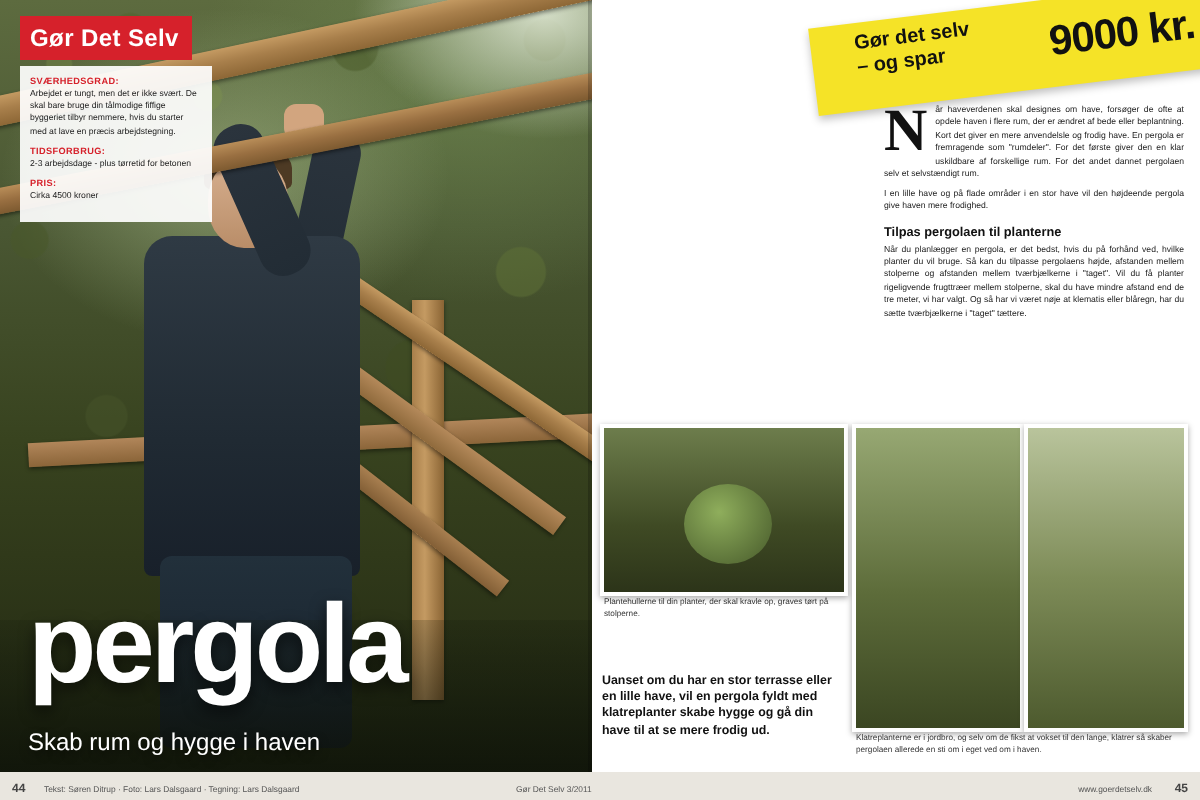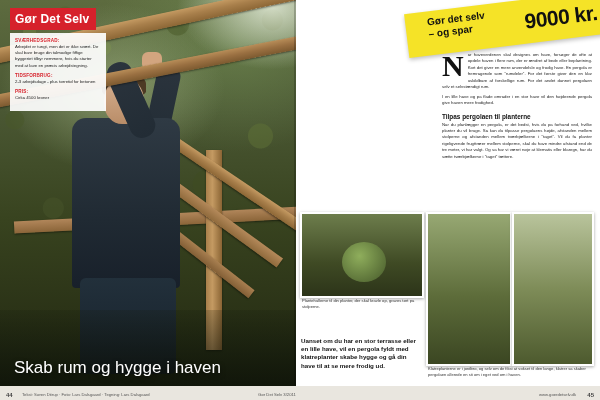--- a/index.html
+++ b/index.html
@@ -85,21 +85,21 @@
   .info-h{color:#d6212b;font-weight:bold;font-size:4.6px;letter-spacing:.2px;margin-bottom:1px;
           text-transform:uppercase;}
   .info-p{color:#222;font-size:4.3px;line-height:1.45;margin-bottom:4px;}
 
   
   .headline{position:absolute;left:14px;bottom:22px;width:270px;color:#fff;}
   .h-byg{font-size:25px;font-weight:bold;line-height:.95;letter-spacing:-.5px;
          text-shadow:0 2px 6px rgba(0,0,0,.6);}
   .h-pergola{font-size:56px;font-weight:bold;line-height:.88;letter-spacing:-2px;
              text-shadow:0 3px 8px rgba(0,0,0,.6);}
-  .h-sub{font-size:17px;line-height:1.1;margin-top:3px;text-shadow:0 2px 5px rgba(0,0,0,.6);}
+  .h-sub{font-size:12px;line-height:1.1;margin-top:19px;text-shadow:0 2px 5px rgba(0,0,0,.6);}
 
   
   .right-page{position:absolute;left:296px;top:0;width:304px;height:400px;background:#fff;}
 
   
   .banner{position:absolute;right:-6px;top:2px;width:200px;height:44px;background:#f5e327;
           transform:rotate(-7deg);box-shadow:0 2px 4px rgba(0,0,0,.25);}
   .banner-l1{position:absolute;left:22px;top:5px;font-size:10px;font-weight:bold;color:#111;}
   .banner-l2{position:absolute;left:22px;top:17px;font-size:10px;font-weight:bold;color:#111;}
   .banner-big{position:absolute;right:8px;top:10px;font-size:21px;font-weight:bold;color:#111;
@@ -172,20 +172,21 @@
     <div class="info-box">
       <div class="info-h">SVÆRHEDSGRAD:</div>
       <div class="info-p">Arbejdet er tungt, men det er ikke svært. De skal bare bruge din tålmodige fiffige byggeriet tilbyr nemmere, hvis du starter med at lave en præcis arbejdstegning.</div>
       <div class="info-h">TIDSFORBRUG:</div>
       <div class="info-p">2-3 arbejdsdage - plus tørretid for betonen</div>
       <div class="info-h">PRIS:</div>
       <div class="info-p">Cirka 4500 kroner</div>
     </div>
 
     <div class="headline">
+      <div class="h-pergola">pergola</div>
       <div class="h-sub">Skab rum og hygge i haven</div>
     </div>
   </div>
 
   <div class="gutter"></div>
 
   <div class="right-page">
 
     <div class="banner">
       <div class="banner-l1">Gør det selv</div>

